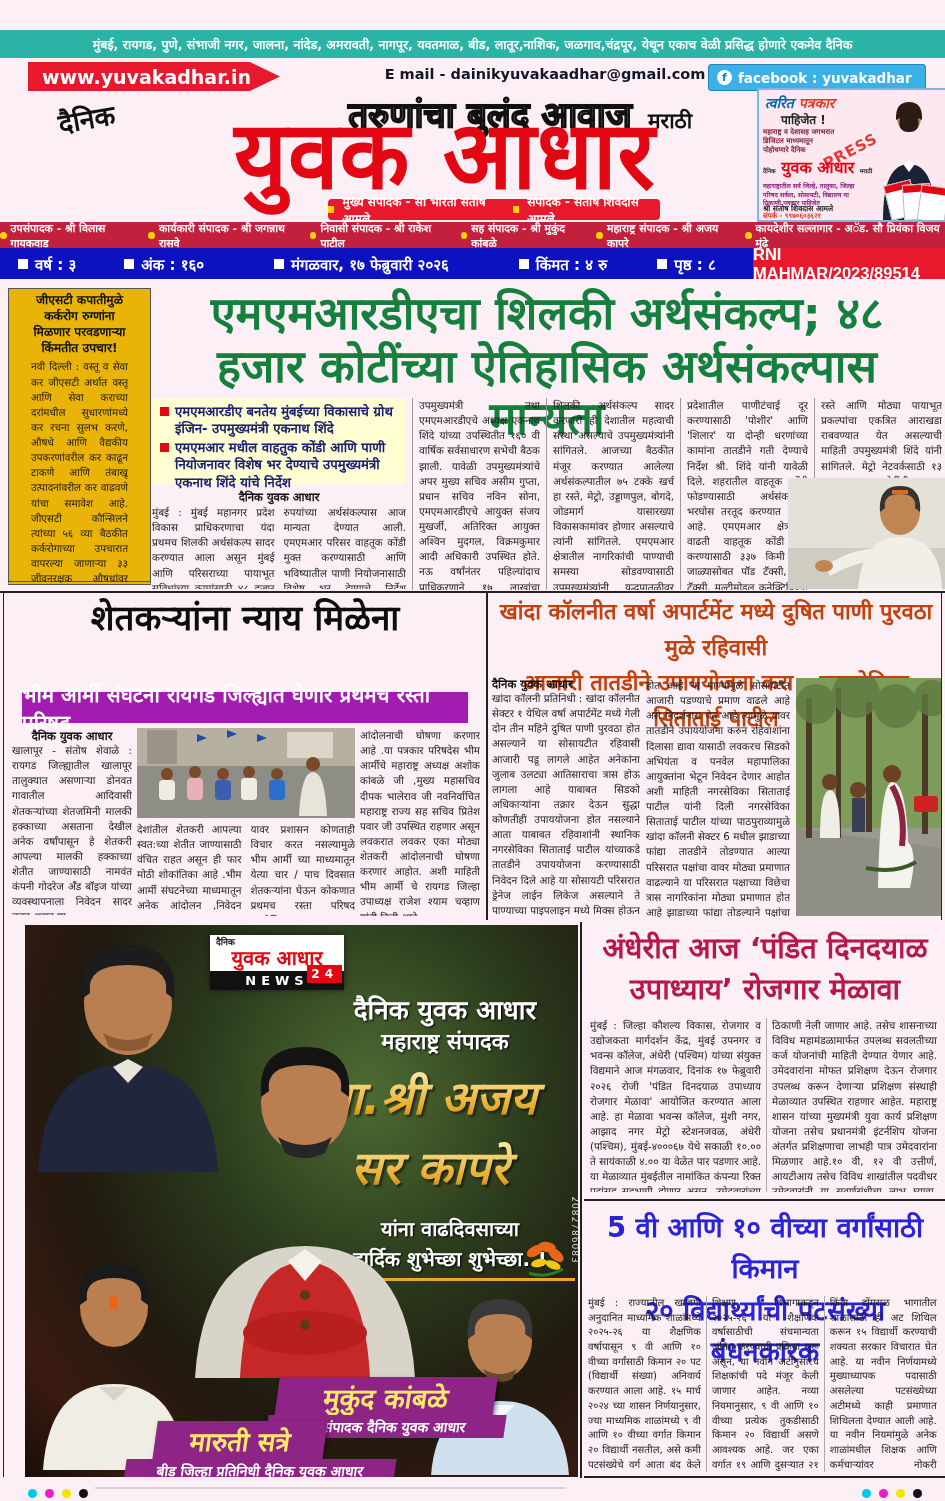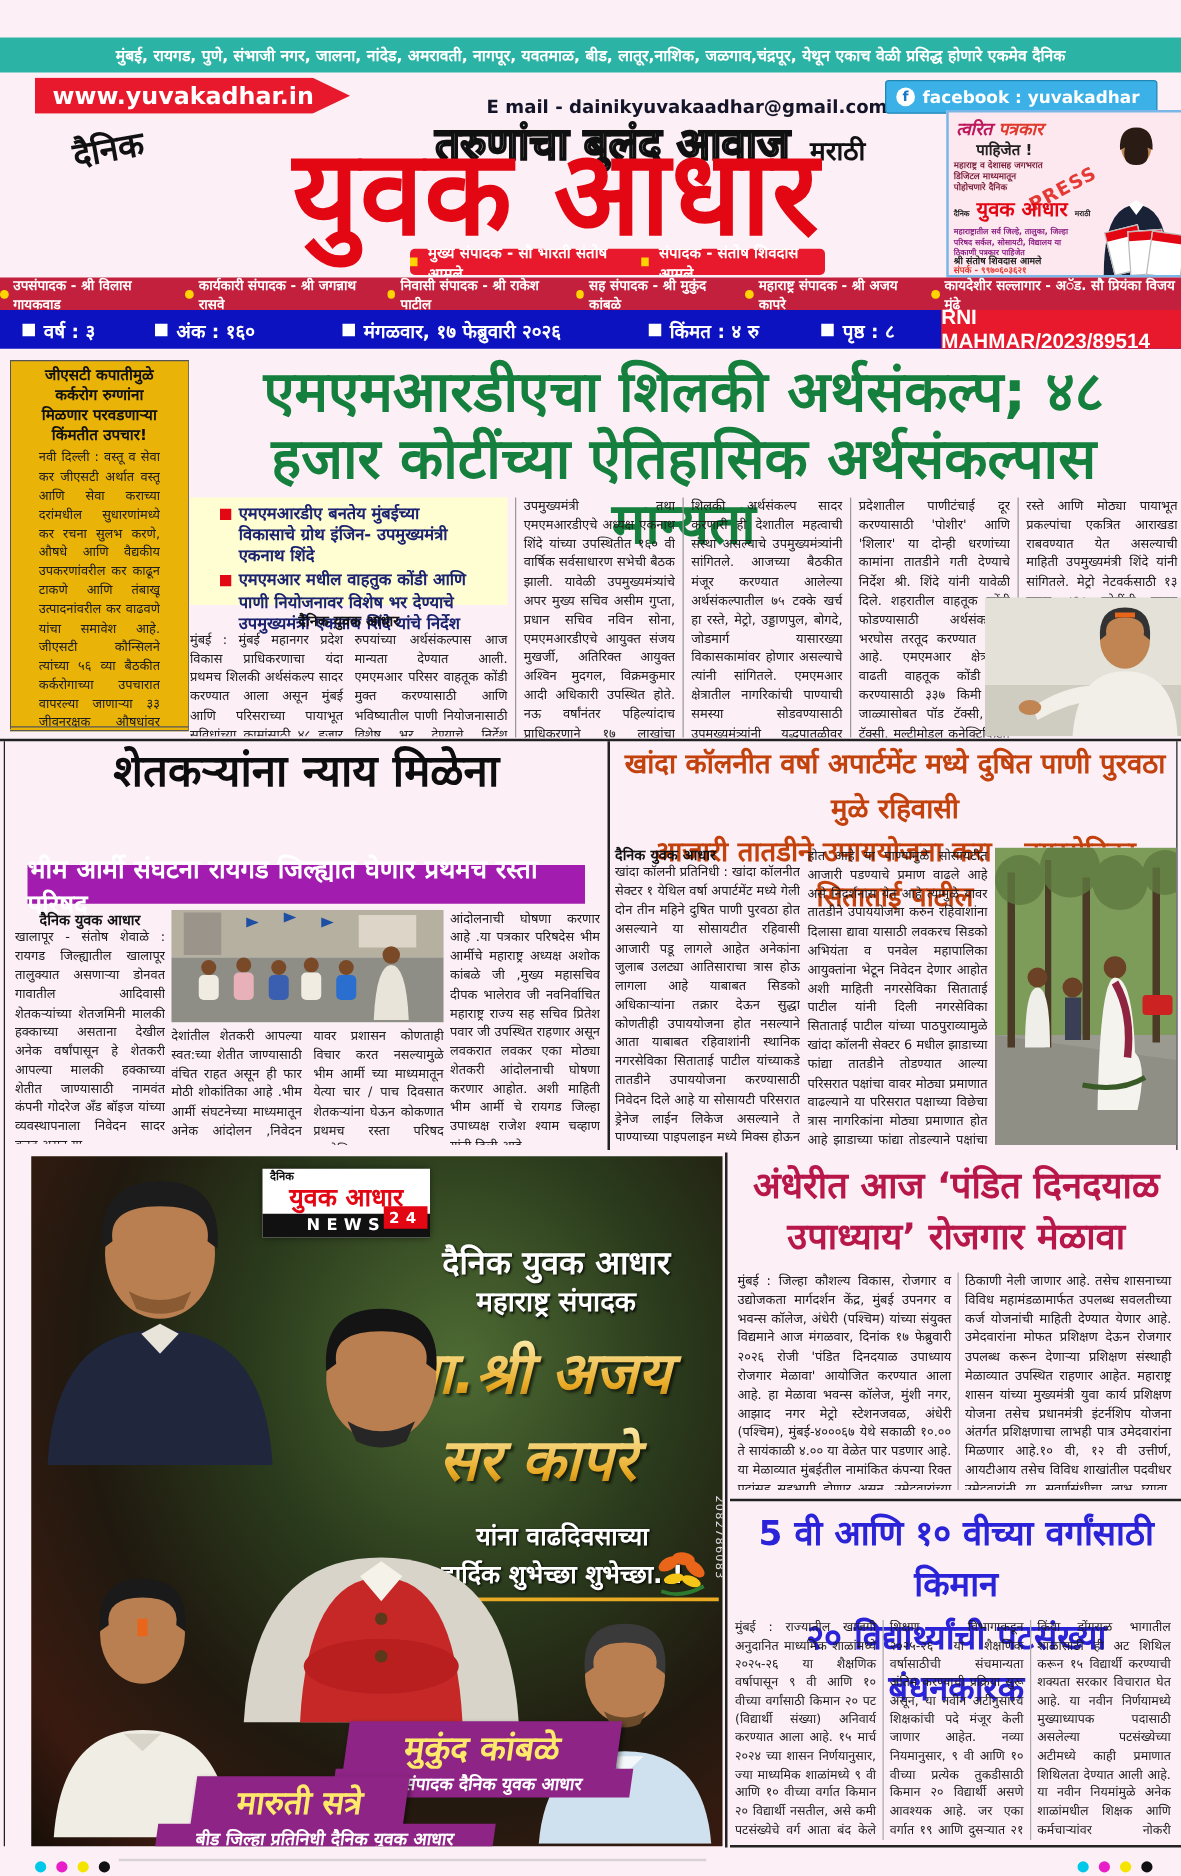--- a/index.html
+++ b/index.html
@@ -2,34 +2,34 @@
 <html><head>
 <meta charset="utf-8">
 <style>
   html,body{margin:0;padding:0;background:#fff;}
   .page{position:relative;width:945px;height:1501px;background:#fcf0f6;font-family:"DejaVu Sans",sans-serif;overflow:hidden;}
   .abs{position:absolute;}
   
   .cities{top:30px;left:0;width:945px;height:28px;background:#2bb3a5;color:#fff;font-size:12.6px;font-weight:bold;display:flex;align-items:center;justify-content:center;}
   .webbar{top:62px;left:0;width:945px;height:30px;}
   .web-ribbon{left:28px;top:0;width:238px;height:29px;background:#e8192c;color:#fff;font-size:19px;font-weight:bold;display:flex;align-items:center;padding-left:14px;clip-path:polygon(0 0,88% 0,100% 50%,88% 100%,0 100%);}
-  .email{left:380px;top:4px;width:330px;text-align:right;color:#15152a;font-size:14.5px;font-weight:bold;margin-top:12px;}
+  .email{left:380px;top:4px;width:330px;text-align:center;color:#15152a;font-size:14.5px;font-weight:bold;}
   .fbbox{left:708px;top:2px;width:208px;height:25px;background:#3bb1e8;border:1px solid #1f86b5;color:#fff;font-size:13.5px;font-weight:bold;display:flex;align-items:center;gap:6px;padding-left:8px;border-radius:3px;}
   .fbicon{width:15px;height:15px;border-radius:50%;background:#fff;color:#1877c9;font-size:11px;font-weight:bold;display:flex;align-items:center;justify-content:center;}
   
   .dainik{left:58px;top:100px;font-size:27px;font-weight:bold;color:#111;transform:rotate(-10deg);}
   .tagline{left:270px;top:90px;width:440px;text-align:center;font-size:35px;font-weight:800;color:#fff;-webkit-text-stroke:1.6px #101010;text-shadow:0 0 1px #000;}
   .marathi{left:648px;top:106px;font-size:21px;font-weight:bold;color:#111;}
   .mtitle{left:130px;top:108px;width:630px;text-align:center;font-size:91px;line-height:1.05;font-weight:800;color:#e30613;letter-spacing:1px;transform:scaleY(1.04);}
   .mribbon{left:328px;top:199px;width:332px;height:21px;background:#e8192c;border-radius:4px;color:#fff;font-size:12px;font-weight:bold;display:flex;align-items:center;justify-content:center;gap:8px;}
   .ysq{display:inline-block;width:7px;height:7px;background:#ffd400;}
   
   .pressad{left:757px;top:88px;width:186px;height:130px;background:#fde8ef;border:2px solid #7ab7e8;overflow:hidden;}
   .pa-l1{position:absolute;left:6px;top:3px;font-size:14px;font-weight:bold;font-style:italic;}
-  .pa-l1 .b{color:#be185d;} .pa-l1 .r{color:#e03a2f;}
+  .pa-l1 .b{color:#0369a1;} .pa-l1 .r{color:#e03a2f;}
   .pa-l2{position:absolute;left:22px;top:21px;font-size:12px;font-weight:bold;color:#222;}
   .pa-s{position:absolute;left:4px;font-size:7px;font-weight:bold;color:#7a1f3a;}
   .pa-press{position:absolute;left:62px;top:52px;color:#e53935;font-size:15px;font-weight:bold;letter-spacing:1px;transform:rotate(-28deg);}
   .pa-logo{position:absolute;left:4px;top:66px;font-size:16px;font-weight:800;color:#e30613;}
   .pa-logo .tiny{font-size:6px;color:#222;font-weight:bold;}
   .pa-body{position:absolute;left:4px;top:92px;width:105px;font-size:6.3px;font-weight:bold;color:#8e2486;line-height:1.35;}
   .pa-c1{position:absolute;left:4px;top:113px;font-size:7.5px;font-weight:bold;color:#222;}
   .pa-c2{position:absolute;left:4px;top:121px;font-size:7px;font-weight:bold;color:#e03a2f;}
   .pa-woman{position:absolute;right:2px;top:8px;}
   .paper{position:absolute;width:26px;height:34px;background:#fff;border:1px solid #bbb;}
@@ -44,21 +44,21 @@
   .wsq{width:10px;height:10px;background:#fff;display:inline-block;}
   .rni{position:absolute;right:0;top:0;width:192px;height:31px;background:#e8192c;display:flex;align-items:center;justify-content:center;font-size:16.5px;font-weight:bold;font-family:"Liberation Sans",sans-serif;}
   
   .bt{font-size:10.3px;line-height:1.47;text-align:justify;color:#1c1c1c;overflow:hidden;}
   .byline{font-weight:bold;font-size:11.5px;text-align:center;color:#111;}
   
   .gstbox{left:8px;top:288px;width:143px;height:297px;border:1.5px solid #555;border-bottom:4px double #555;background:#eab308;padding:4px 22px;box-sizing:border-box;}
   .gst-h{font-size:12.2px;font-weight:bold;text-align:center;line-height:1.3;color:#101010;margin-bottom:3px;}
   
   .main-h{left:152px;top:288px;width:790px;text-align:center;font-size:45px;font-weight:800;color:#15803d;line-height:1.17;}
-  .ybox{left:152px;top:398px;width:254px;height:86px;background:#fffdd2;padding:5px 24px;box-sizing:border-box;}
+  .ybox{left:152px;top:398px;width:254px;height:86px;background:#fffdd2;padding:5px 8px;box-sizing:border-box;}
   .ybul{font-size:13.2px;font-weight:bold;color:#1b2370;line-height:1.3;display:flex;gap:6px;margin-bottom:2px;}
   .rsq{flex:0 0 auto;width:9px;height:9px;background:#e30613;margin-top:4px;}
   .m-byline{left:152px;top:489px;width:254px;}
   .m-c12{left:152px;top:505px;width:254px;height:84px;display:flex;gap:9px;}
   .m-c12 > div{flex:1;}
   .mcol{top:398px;height:192px;border-left:1px solid #999;padding-left:6px;box-sizing:border-box;}
   .photo{background:#ddd;overflow:hidden;}
   
   .hline{background:#222;}
   .kh-h{left:10px;top:596px;width:470px;text-align:center;font-size:35px;font-weight:800;color:#0d0d0d;line-height:1.28;}

